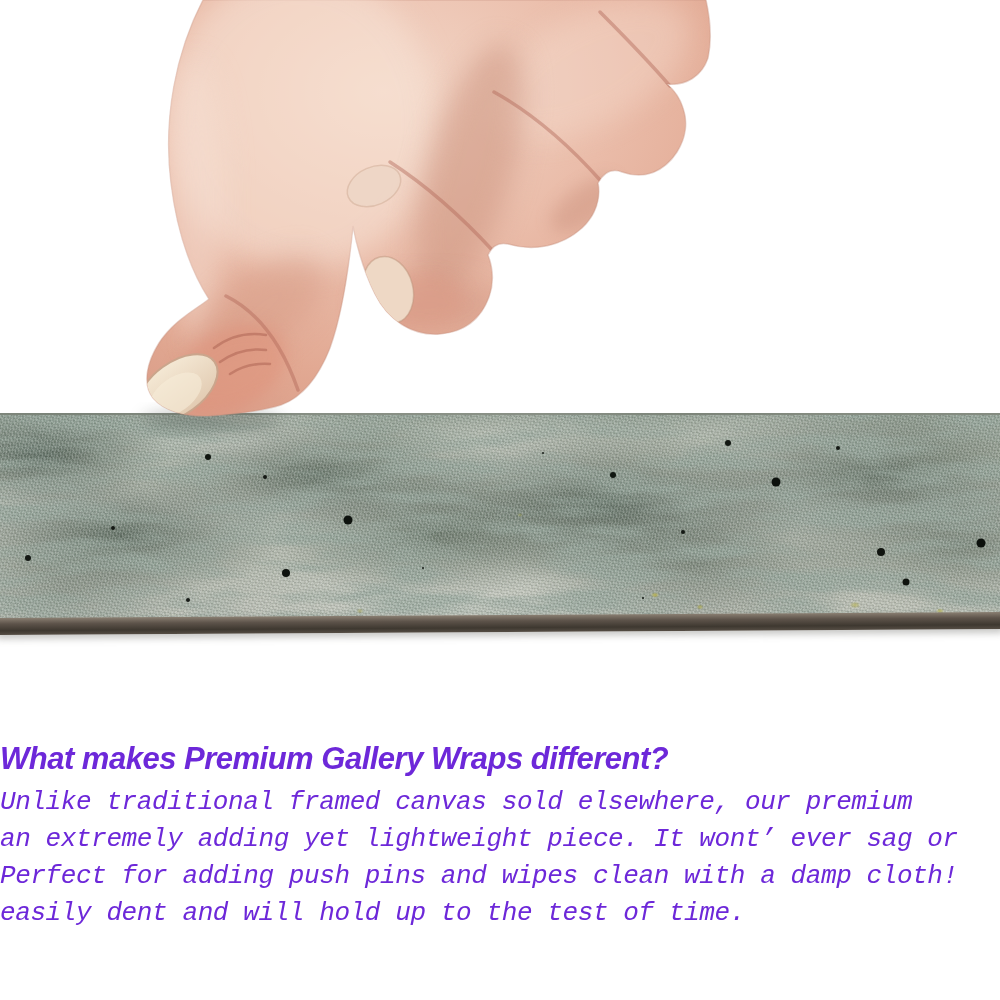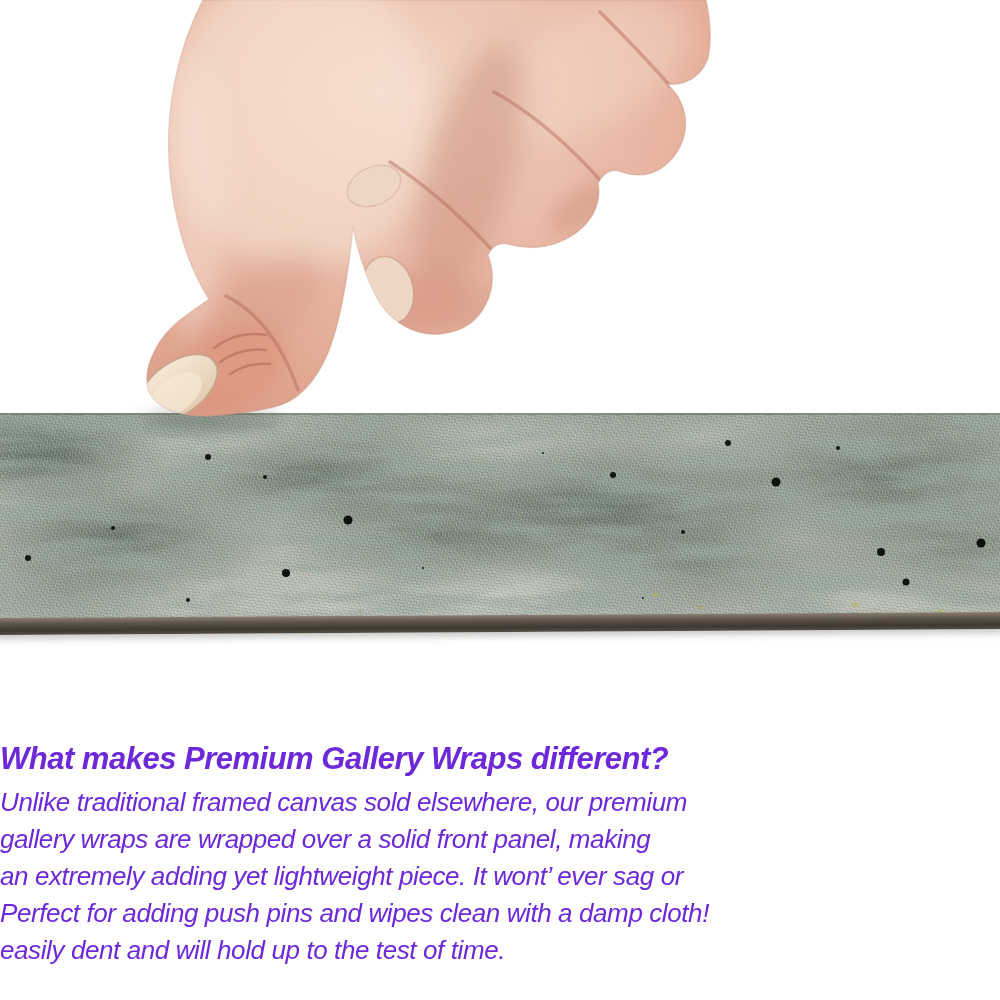--- a/index.html
+++ b/index.html
@@ -64,21 +64,21 @@
   .strip-edge{
     position:absolute;left:-4px;right:-4px;bottom:1px;height:17px;border-radius:3px;
     background:linear-gradient(to bottom,#8a7f72 0%,#5d534a 35%,#3e3830 75%,#554d44 100%);
     transform:rotate(-0.35deg);
     box-shadow:0 4px 7px rgba(95,95,88,.35);
   }
 
   
   .copy{position:absolute;left:0;right:0;top:699px;color:#6d28d9;font-style:italic;margin-top:40px;}
   .copy h2{font-size:31px;font-weight:700;letter-spacing:-.5px;margin:0 0 5px;line-height:40px;}
-  .copy p{font-size:26px;font-weight:400;letter-spacing:-.4px;margin:0;line-height:37px;white-space:nowrap;}
+  .copy p{font-size:26px;font-weight:400;letter-spacing:-.4px;margin:0;line-height:37px;white-space:nowrap;font-family:Liberation Mono, monospace;}
 
   .hand{position:absolute;left:0;top:0;}
 </style>
 </head>
 <body>
 
 <div class="stage">
 
   <div class="canvas-strip">
     <div class="fabric">
@@ -164,19 +164,18 @@
       </g>
       <g transform="rotate(-24 374 186)">
         <ellipse cx="374" cy="186" rx="28" ry="19" fill="#eed6c6" opacity="0.85" stroke="rgba(190,150,125,0.4)" stroke-width="1.5"></ellipse>
       </g>
     </g>
   </svg>
 
   <div class="copy">
     <h2>What makes Premium Gallery Wraps different?</h2>
     <p>Unlike traditional framed canvas sold elsewhere, our premium</p>
-    <p>gallery wraps are wrapped over a solid front panel, making</p>
     <p>an extremely adding yet lightweight piece. It wont’ ever sag or</p>
     <p>Perfect for adding push pins and wipes clean with a damp cloth!</p>
     <p>easily dent and will hold up to the test of time.</p>
   </div>
 
 </div>
 
 </body></html>

